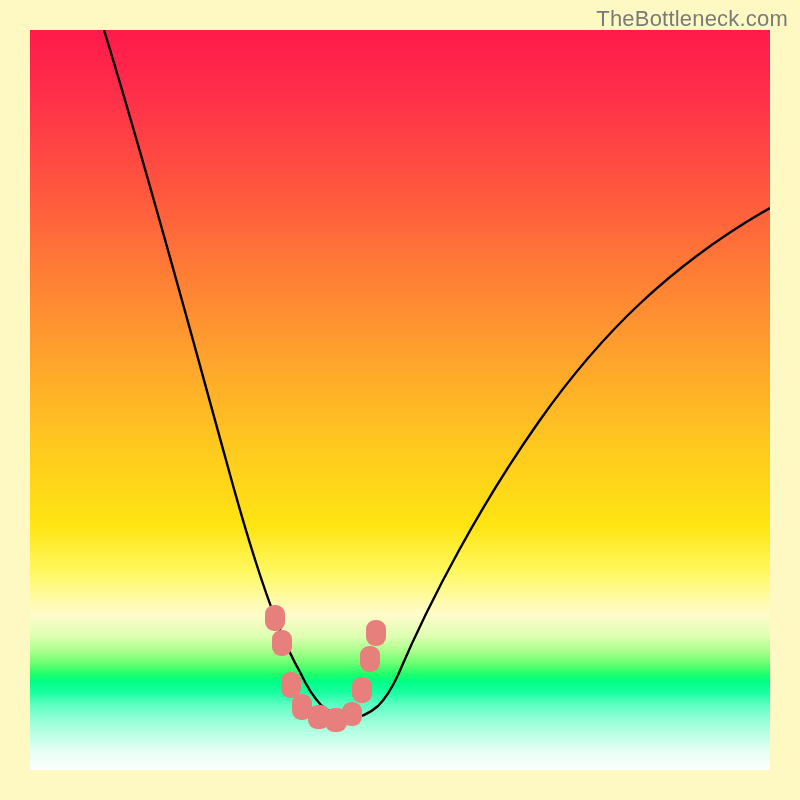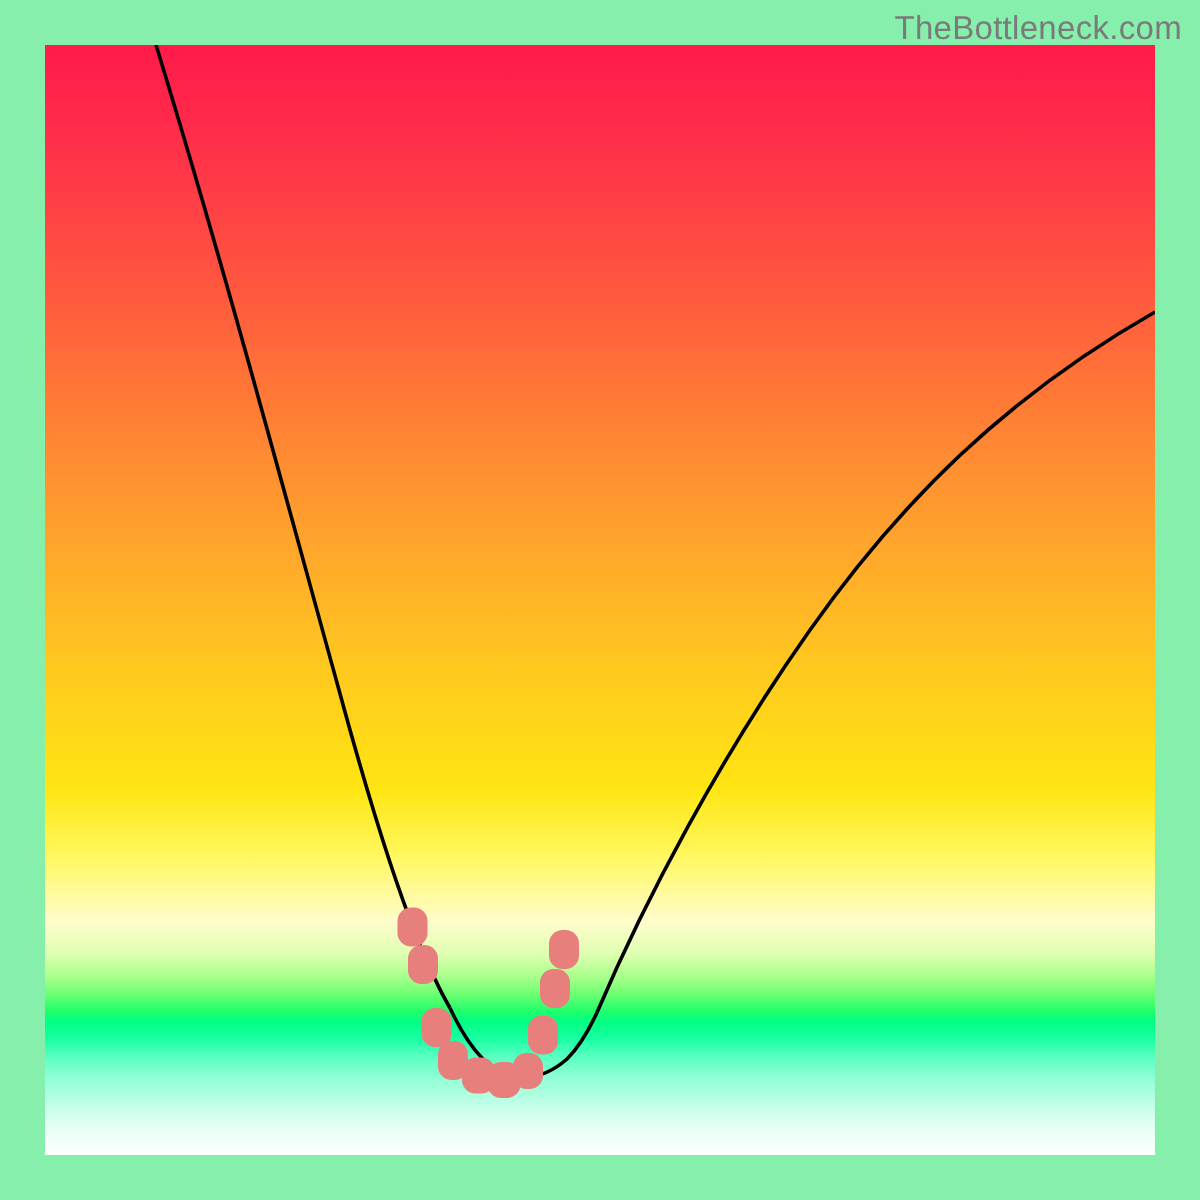--- a/index.html
+++ b/index.html
@@ -10,21 +10,21 @@
     background: #000;
     overflow: hidden;
     font-family: Arial, Helvetica, sans-serif;
   }
   .frame {
     position: absolute;
     left: 0;
     top: 0;
     width: 800px;
     height: 800px;
-    background: #86efac;
+    background: #fef9c3;
   }
   .plot-area {
     position: absolute;
     left: 30px;
     top: 30px;
     width: 740px;
     height: 740px;
     overflow: hidden;
   }
   .gradient {

